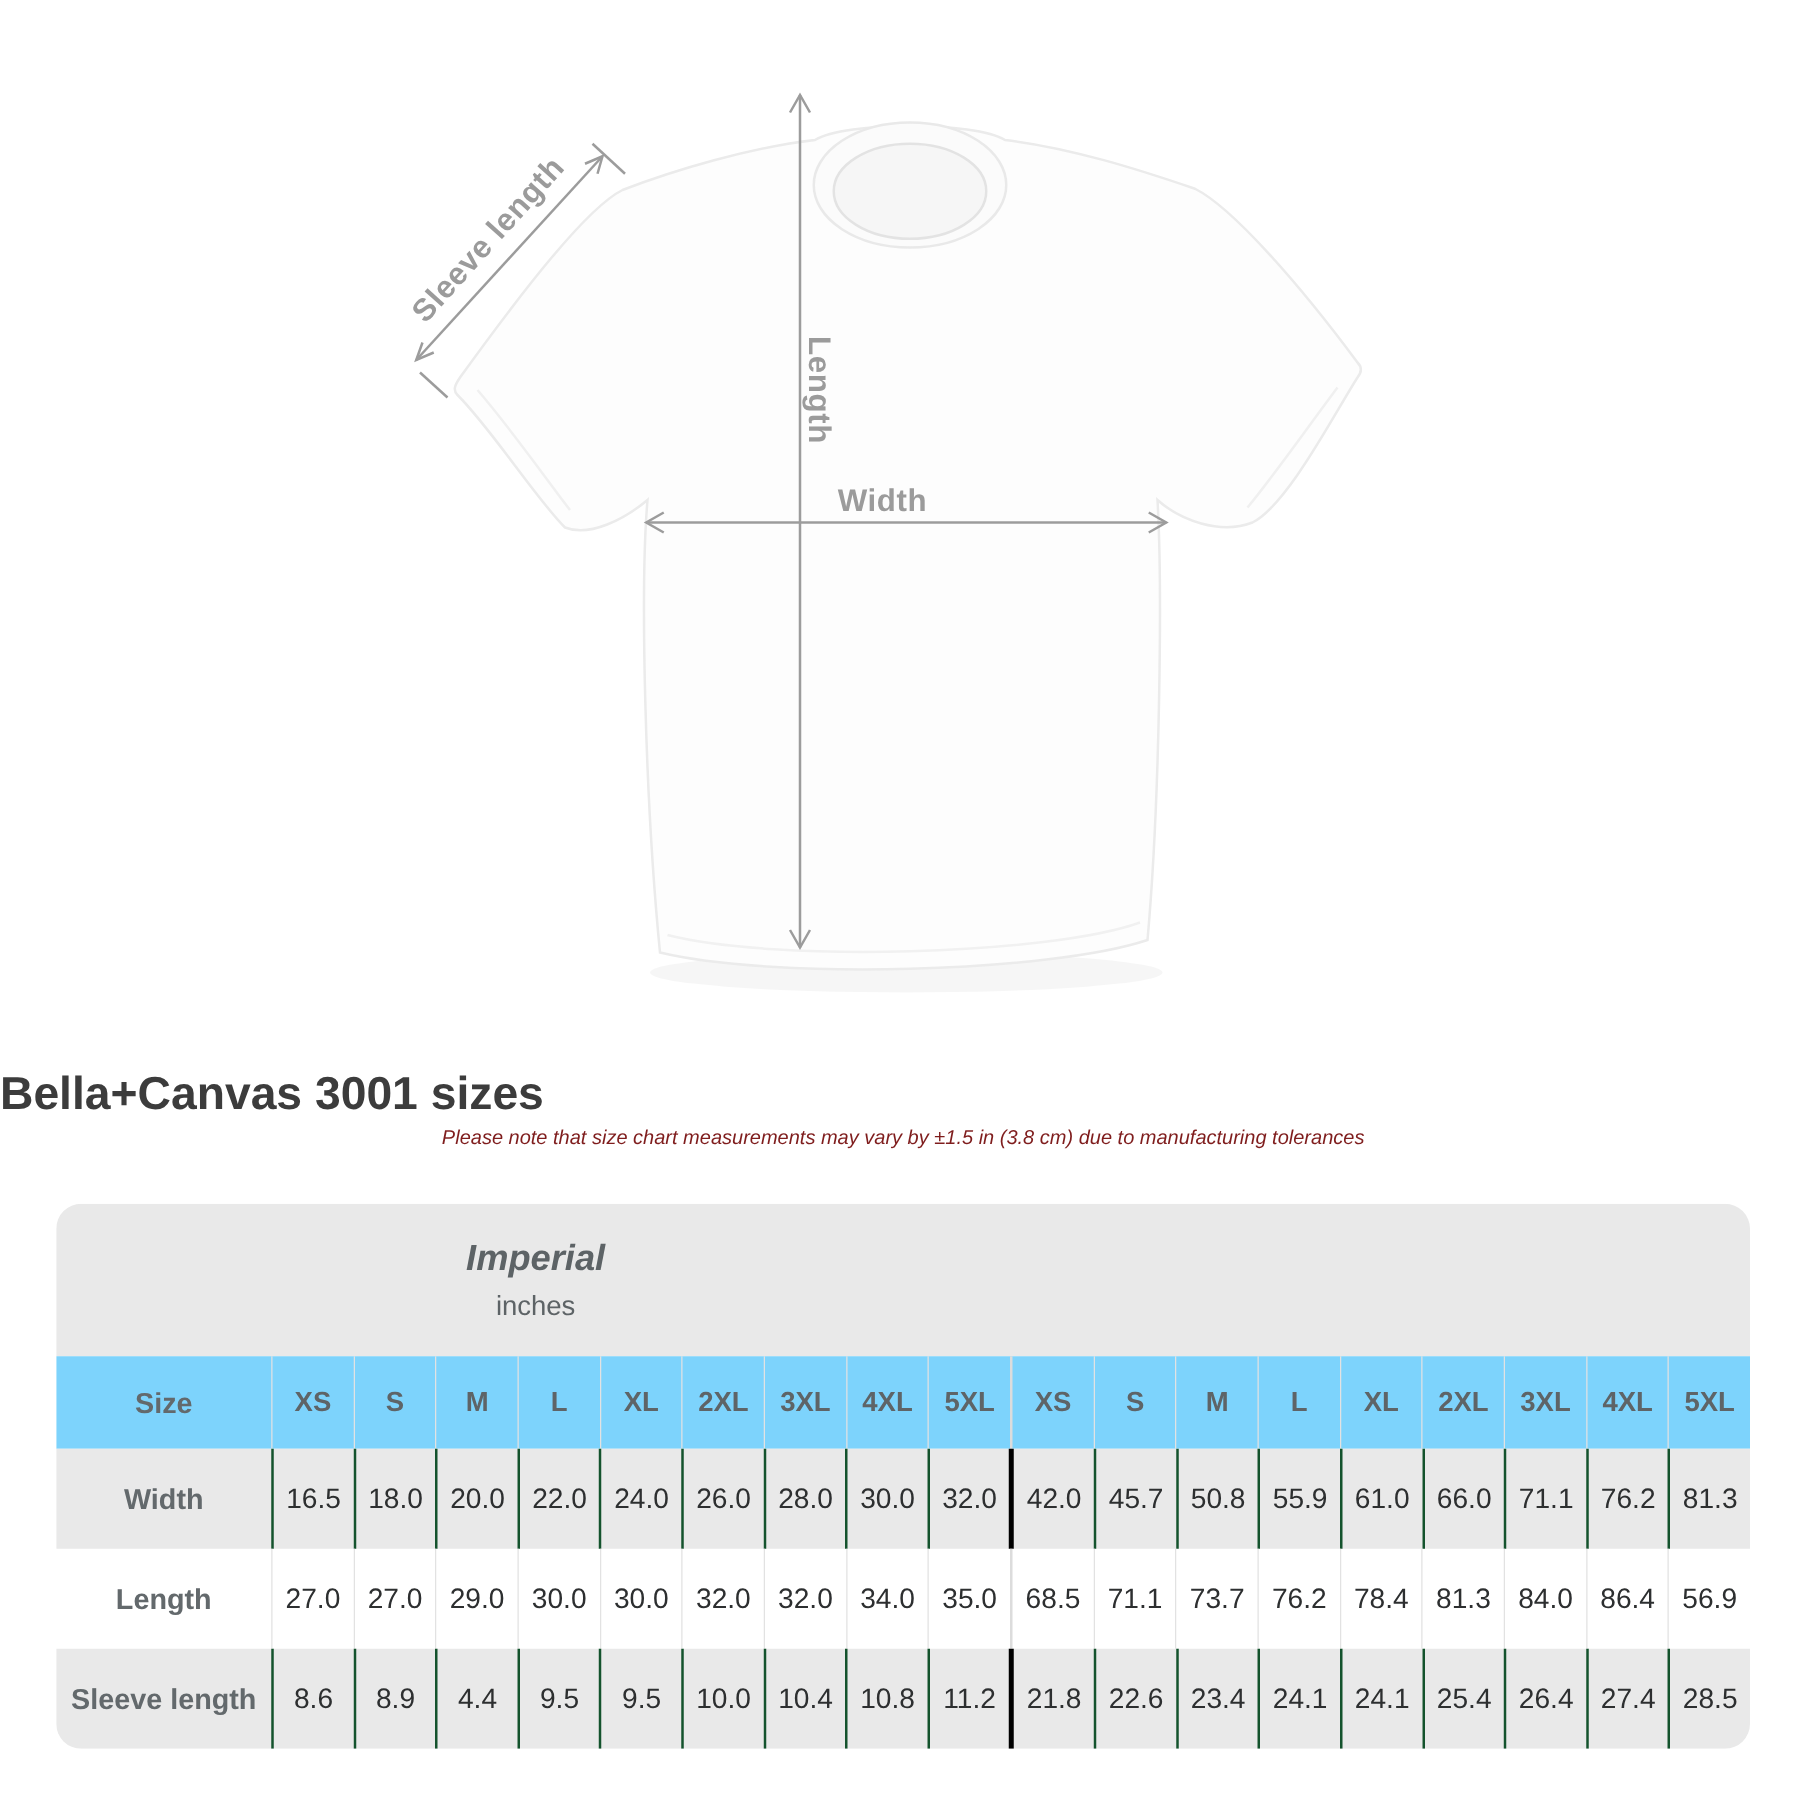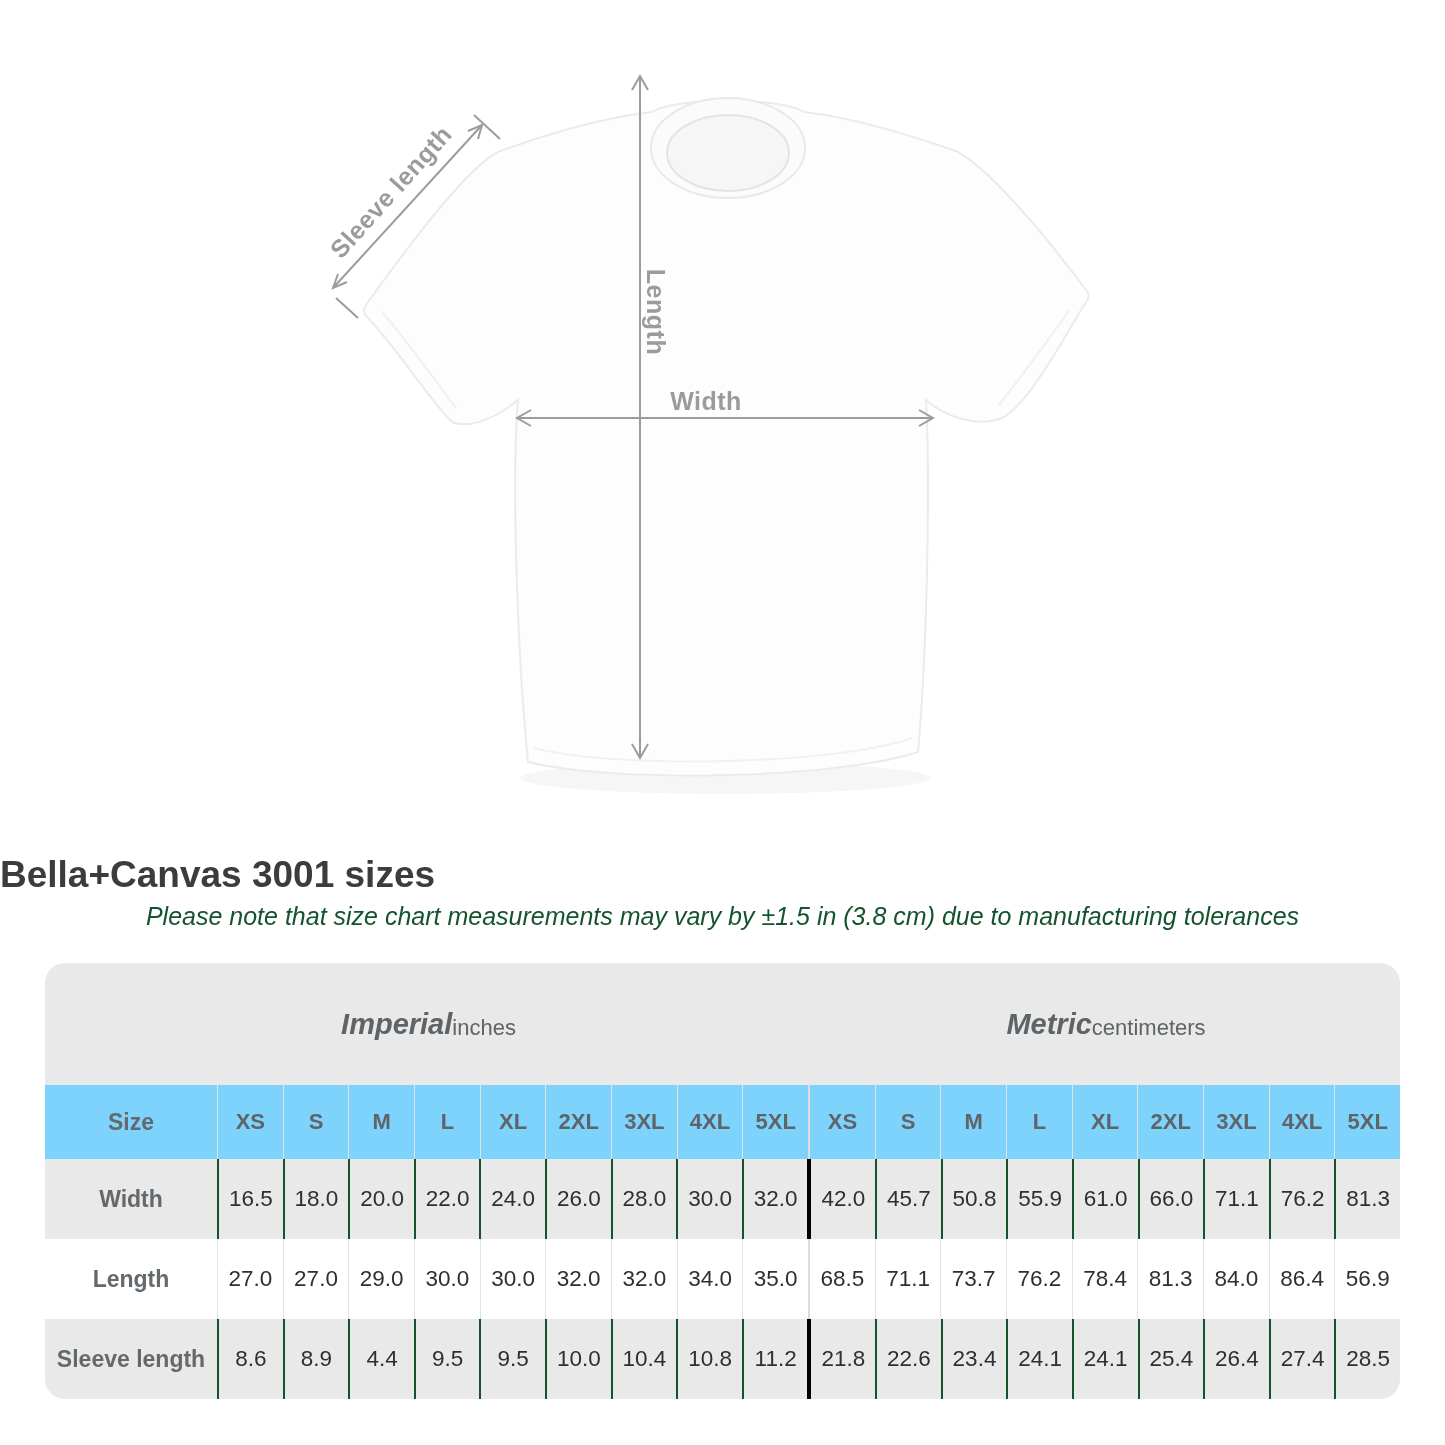--- a/index.html
+++ b/index.html
@@ -9,26 +9,26 @@
   
   .measure-label{position:absolute;color:#9b9b9b;font-weight:bold;font-size:25px;letter-spacing:.5px;white-space:nowrap;}
   .lbl-sleeve{left:391px;top:192px;transform:translate(-50%,-50%) rotate(-48deg);}
   .lbl-length{left:655px;top:312px;transform:translate(-50%,-50%) rotate(90deg);}
   .lbl-width{left:706px;top:401px;transform:translate(-50%,-50%);}
 
   
   .page-title{position:absolute;top:854px;left:0;width:100%;
     font-size:37px;font-weight:bold;color:#3c3c3c;}
   .page-note{position:absolute;top:902px;left:0;width:100%;text-align:center;
-    font-size:25px;font-style:italic;color:#14532d;}
+    font-size:16px;font-style:italic;color:#7f1d1d;}
 
   
   .size-table{position:absolute;left:45px;top:963px;width:1355px;border-radius:20px;overflow:hidden;}
   .band{display:flex;background:#e9e9e9;height:122px;}
-  .band-half{display:flex;flex-direction:row;align-items:center;justify-content:center;color:#5d6366;}
+  .band-half{display:flex;flex-direction:column;align-items:center;justify-content:center;color:#5d6366;}
   .band-half.imp{width:767px;}
   .band-half.met{flex:1;}
   .band-title{font-size:29px;font-weight:bold;font-style:italic;}
   .band-unit{font-size:22px;margin-top:8px;}
 
   .trow{display:flex;width:100%;}
   .row-size{height:74px;background:#7dd3fc;}
   .row-data{height:80px;}
   .row-data.white{background:#ffffff;}
   .cell{flex:1;display:flex;align-items:center;justify-content:center;
@@ -102,24 +102,20 @@
   <div class="measure-label lbl-width">Width</div>
 
   <div class="page-title">Bella+Canvas 3001 sizes</div>
   <div class="page-note">Please note that size chart measurements may vary by ±1.5 in (3.8 cm) due to manufacturing tolerances</div>
 
   <div class="size-table">
     <div class="band">
       <div class="band-half imp">
         <div class="band-title">Imperial</div>
         <div class="band-unit">inches</div>
-      </div>
-      <div class="band-half met">
-        <div class="band-title">Metric</div>
-        <div class="band-unit">centimeters</div>
       </div>
     </div>
     <div class="trow row-size" id="size-row">
         <div class="cell label-cell">Size</div>
         <div class="cell head-cell">XS</div>
         <div class="cell head-cell">S</div>
         <div class="cell head-cell">M</div>
         <div class="cell head-cell">L</div>
         <div class="cell head-cell">XL</div>
         <div class="cell head-cell">2XL</div>

